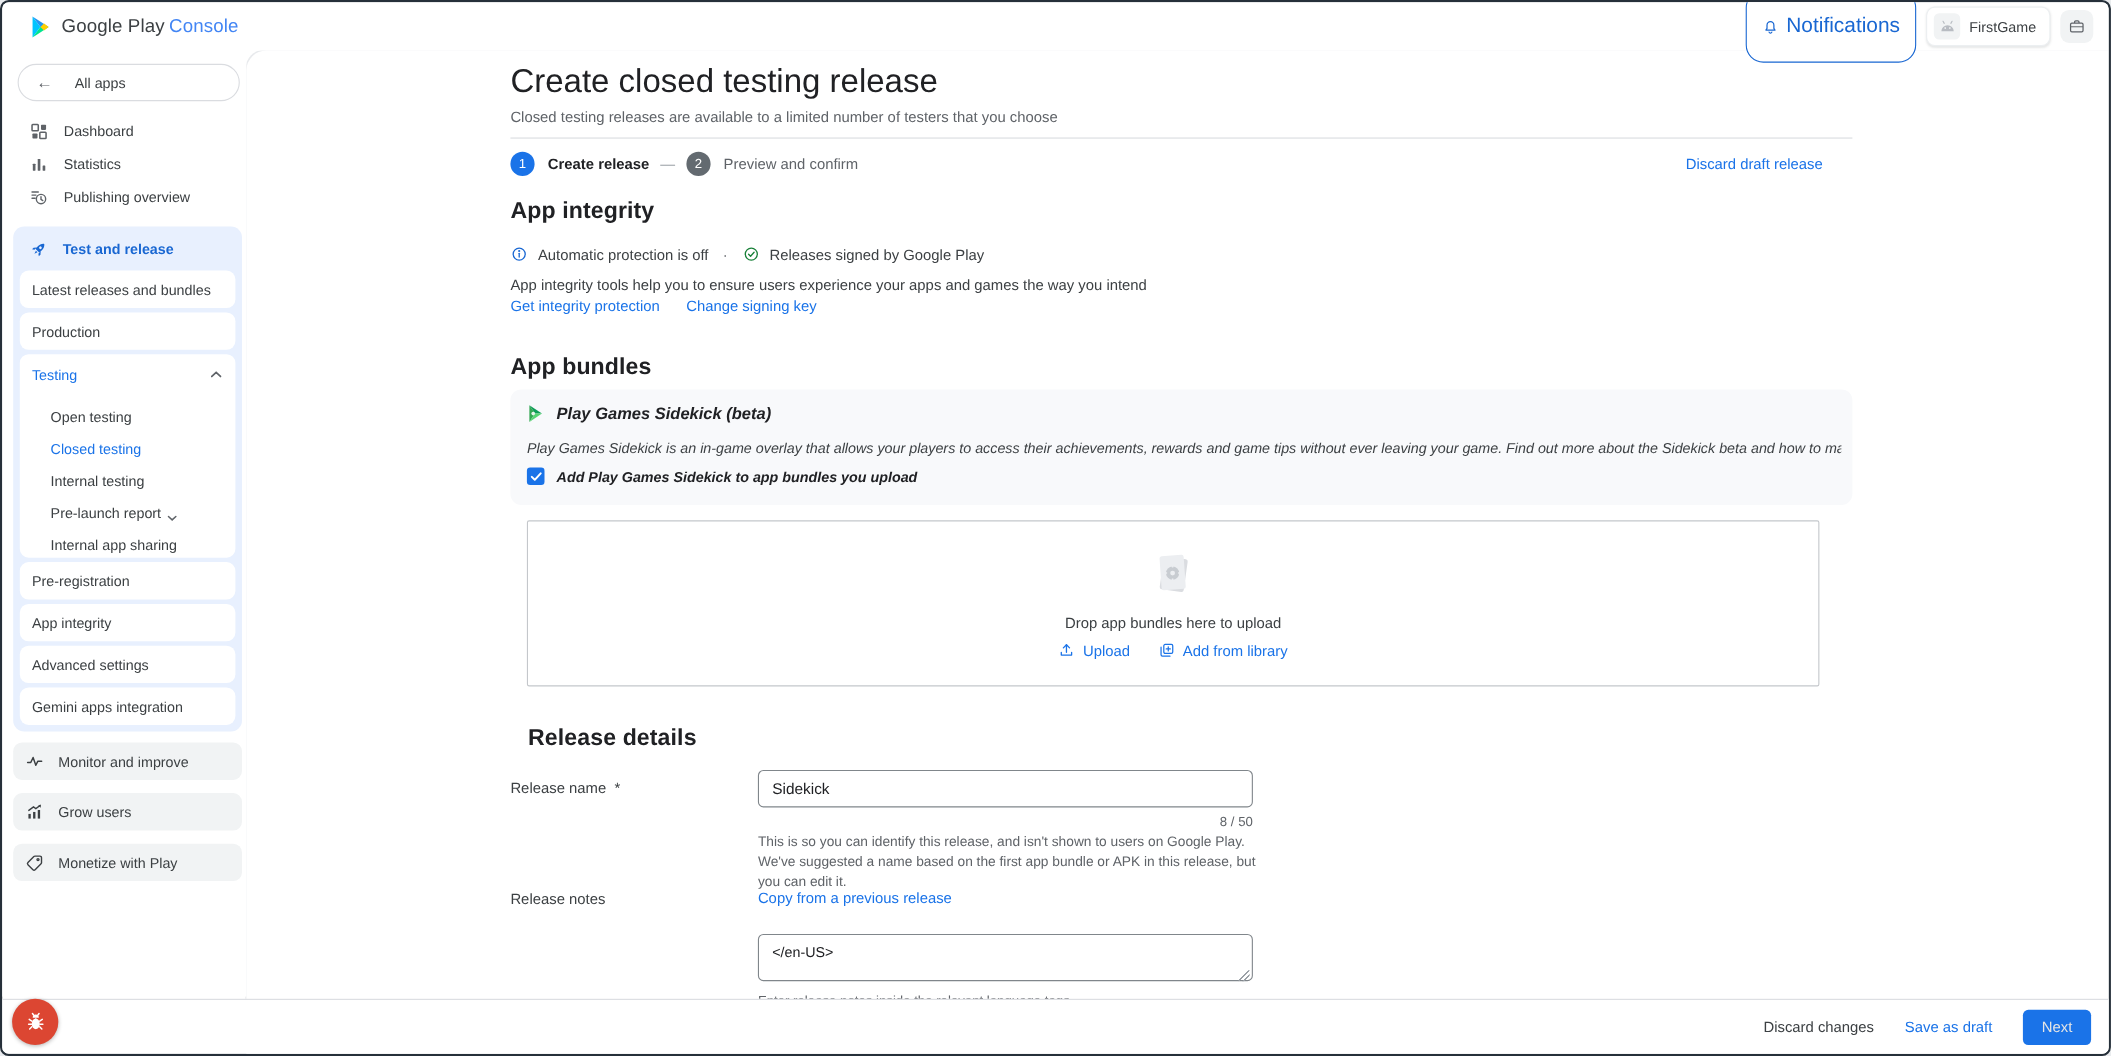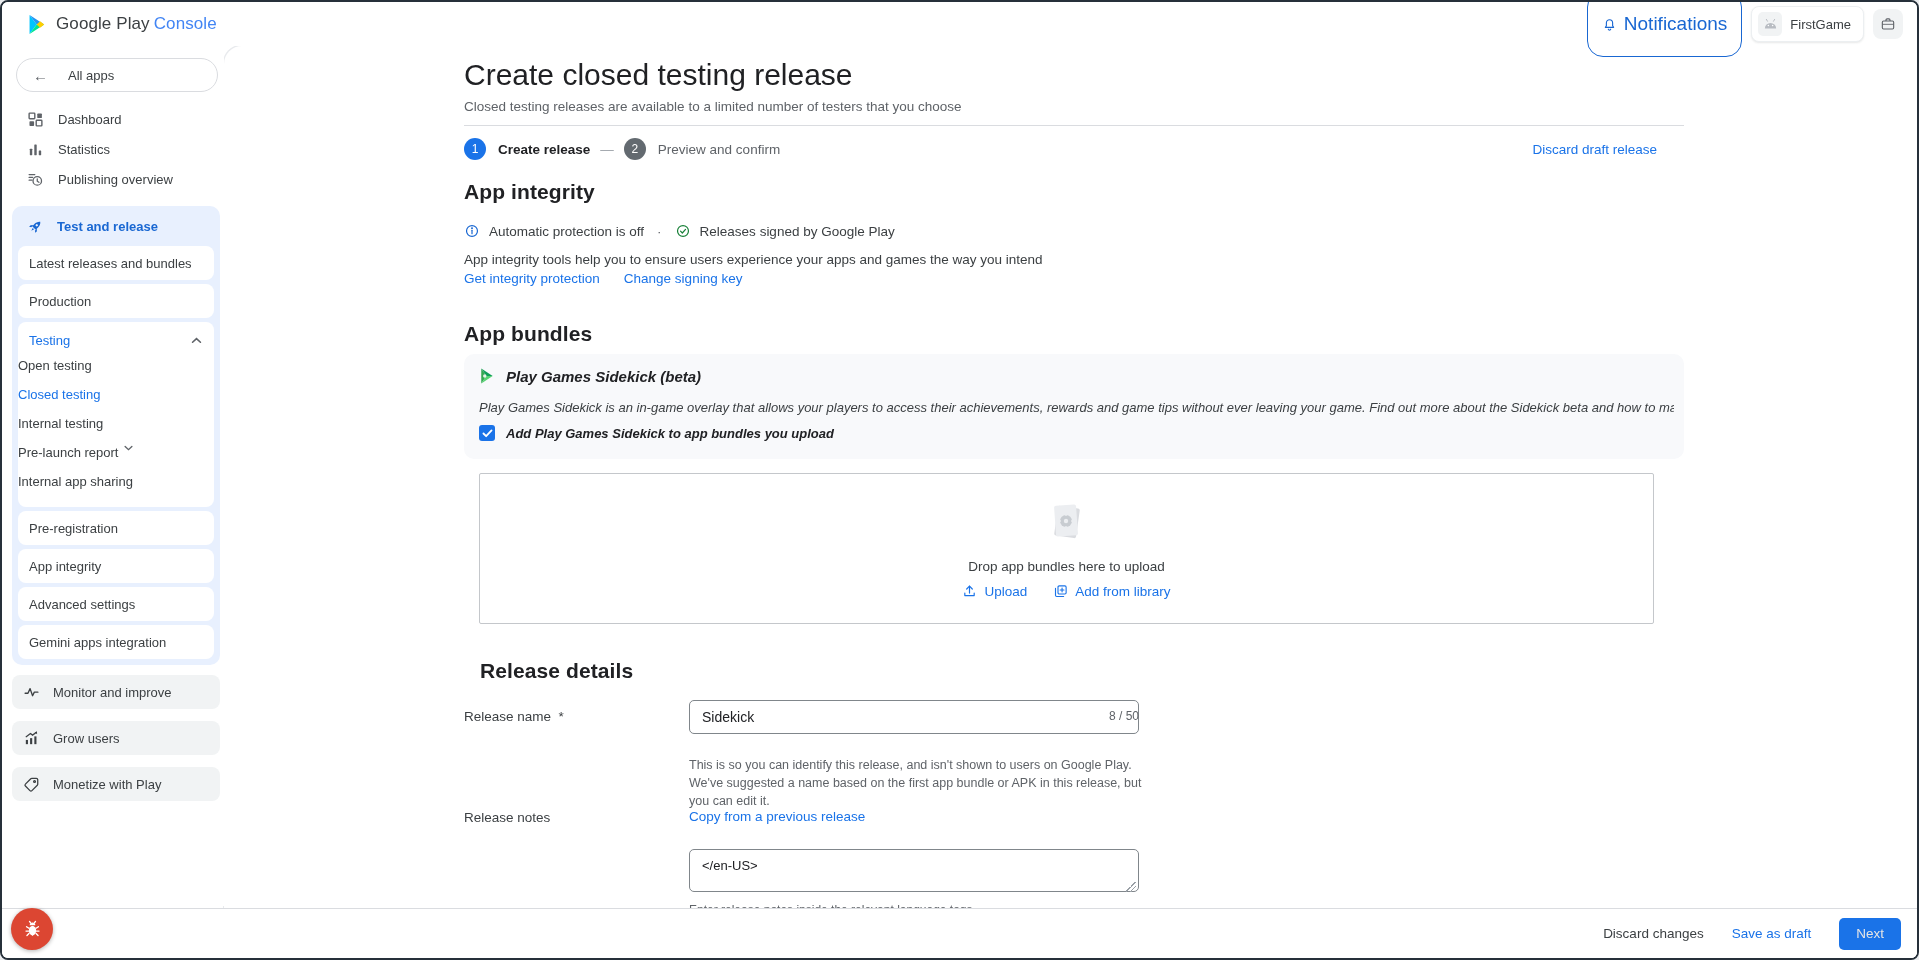--- a/index.html
+++ b/index.html
@@ -18,21 +18,21 @@
   .sidebar{position:absolute;left:0;top:44px;width:222px;bottom:52px;background:#fff;z-index:3;font-size:13px;color:#3c4043;}
   .allapps{position:absolute;left:14px;right:6px;top:12px;height:34px;border:1px solid #dadce0;border-radius:18px;display:flex;align-items:center;gap:20px;padding:0 16px;box-sizing:border-box;cursor:pointer;}
   .allapps .arrow{color:#5f6368;font-size:15px;}
   .navtop{position:absolute;top:58px;left:0;right:0;}
   .nav-item{display:flex;align-items:center;gap:14px;height:30px;padding-left:25px;cursor:pointer;}
   .blue-group{position:absolute;top:160px;left:10px;right:4px;background:#e8f0fe;border-radius:10px;padding:0 0 6px 0;}
   .tr-head{display:flex;align-items:center;gap:13px;height:40px;padding-left:15px;color:#1967d2;font-weight:bold;cursor:pointer;}
   .side-card{background:#fff;border-radius:8px;margin:0 6px 4px 6px;display:flex;align-items:center;height:34px;padding-left:11px;cursor:pointer;}
   .testing-card{background:#fff;border-radius:8px;margin:0 6px 4px 6px;padding:0 0 4px 0;}
   .testing-head{display:flex;align-items:center;height:36px;padding:0 12px 0 11px;color:#1a73e8;cursor:pointer;justify-content:space-between;}
-  .sub-item{height:29px;display:flex;align-items:flex-start;cursor:pointer;color:#3c4043;}
+  .sub-item{height:29px;display:flex;align-items:flex-end;padding-left:28px;cursor:pointer;color:#3c4043;}
   .sub-item.active{color:#1a73e8;}
   .gray-cards{position:absolute;top:629px;left:10px;right:4px;}
   .gray-card{background:#f1f3f4;border-radius:8px;height:34px;display:flex;align-items:center;gap:13px;padding-left:11px;margin-bottom:12px;cursor:pointer;}
   
   .panel{position:absolute;left:222px;top:44px;right:0;bottom:0;background:#fff;border-top-left-radius:18px;box-shadow:-1px -1px 0 #e8eaed;z-index:2;}
   .main{position:absolute;left:240px;top:0;width:1220px;height:916px;}
   .main > div{position:absolute;}
   .h1{top:12px;left:0;font-size:30px;color:#202124;}
   .subtitle{top:53px;left:0;font-size:13.5px;color:#5f6368;}
   .divider{top:79px;left:0;width:1220px;border-top:1px solid #dadce0;height:0;}
@@ -58,21 +58,21 @@
   .sk-check-row{position:absolute;top:71px;left:15px;display:flex;align-items:center;gap:11px;font-size:13px;font-weight:bold;color:#202124;}
   .checkbox{width:16px;height:16px;border-radius:3px;background:#1a73e8;display:flex;align-items:center;justify-content:center;cursor:pointer;}
   .dropzone{top:427px;left:15px;width:1175px;height:151px;border:1px solid #c4c7cb;border-radius:2px;box-sizing:border-box;display:flex;flex-direction:column;align-items:center;justify-content:center;gap:10px;}
   .dz-text{font-size:13.5px;color:#3c4043;}
   .dz-links{display:flex;gap:26px;font-size:13.5px;}
   .dz-link{display:flex;align-items:center;gap:7px;color:#1a73e8;cursor:pointer;}
   .h2-release{top:613px;left:16px;}
   .fld-label{font-size:13.5px;color:#3c4043;}
   .lbl-name{top:663px;left:0;}
   .name-input{top:654px;left:225px;width:450px;height:34px;box-sizing:border-box;border:1px solid #80868b;border-radius:5px;font-size:14px;color:#202124;padding:0 12px;font-family:"Liberation Sans",sans-serif;background:#fff;}
-  .char-count{top:663px;left:225px;width:450px;text-align:right;font-size:12px;color:#5f6368;}
+  .char-count{top:694px;left:225px;width:450px;text-align:right;font-size:12px;color:#5f6368;}
   .helper{top:710px;left:225px;width:460px;font-size:12.5px;color:#5f6368;line-height:1.45;}
   .lbl-notes{top:764px;left:0;}
   .copy-link{top:763px;left:225px;font-size:13.5px;}
   .notes-area{top:803px;left:225px;width:450px;height:43px;box-sizing:border-box;border:1px solid #80868b;border-radius:5px;font-size:13px;color:#202124;padding:8px 12px;font-family:"Liberation Sans",sans-serif;resize:none;background:#fff;}
   .resize-grip{top:836px;left:662px;width:10px;height:10px;background:
      linear-gradient(135deg,transparent 45%,#9aa0a6 45%,#9aa0a6 52%,transparent 52%,transparent 68%,#9aa0a6 68%,#9aa0a6 75%,transparent 75%);cursor:nwse-resize;}
   .clipped-note{top:857px;left:225px;height:6px;overflow:hidden;font-size:12px;color:#5f6368;}
   
   .footer{position:absolute;left:0;right:0;bottom:0;height:50px;background:#fff;border-top:1px solid #dadce0;z-index:20;display:flex;align-items:center;justify-content:flex-end;gap:28px;padding-right:16px;box-sizing:border-box;}
   .footer .discard{color:#3c4043;font-size:13.5px;cursor:pointer;}

